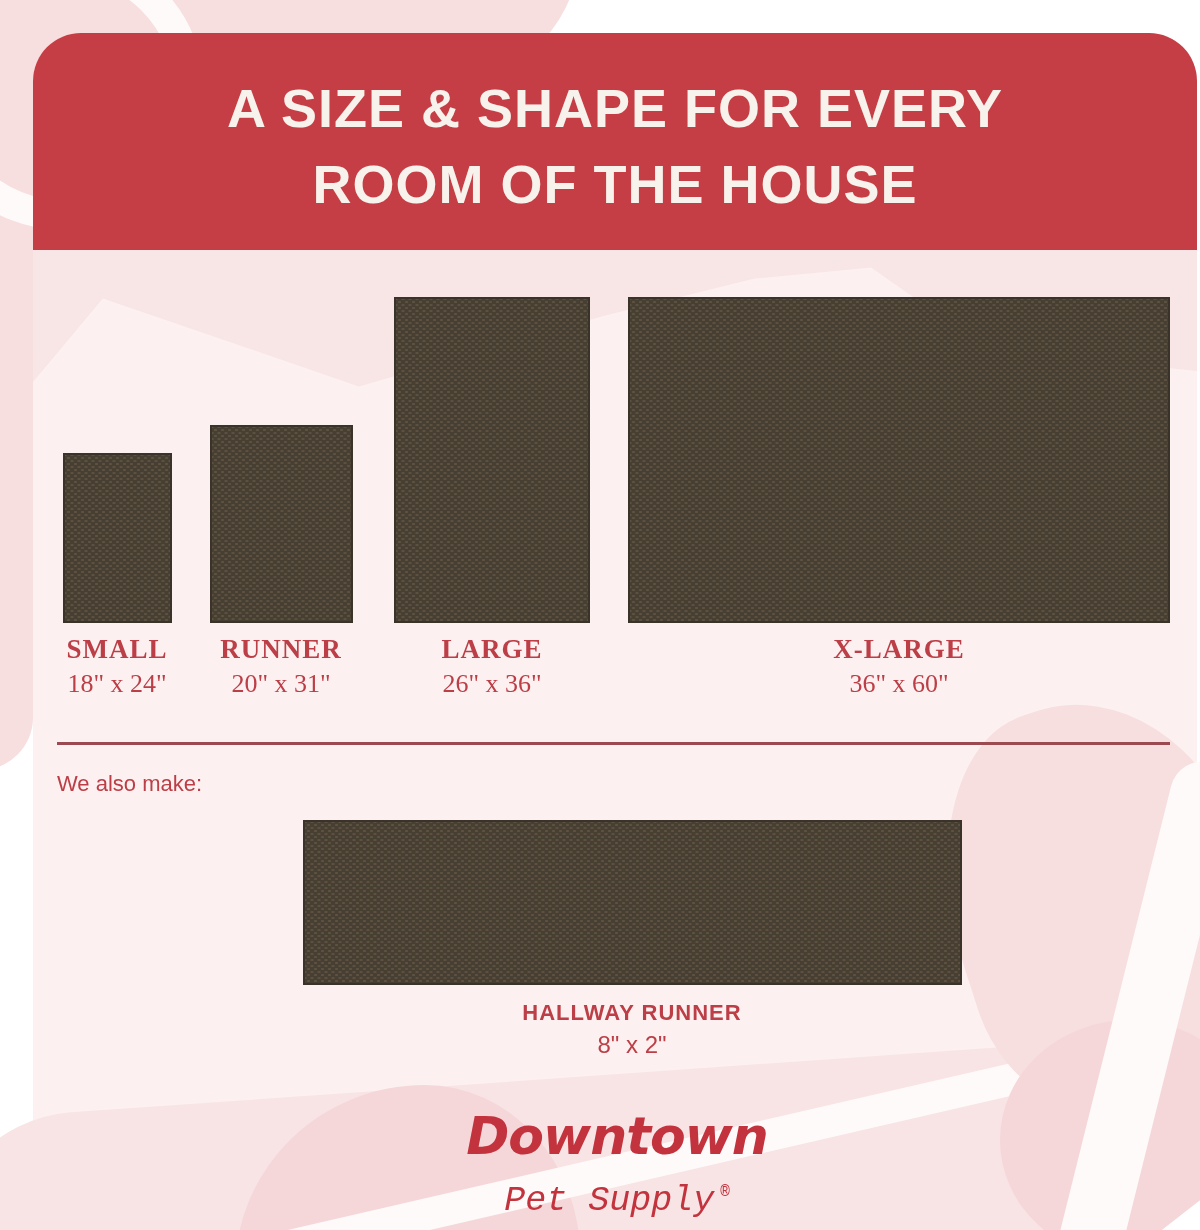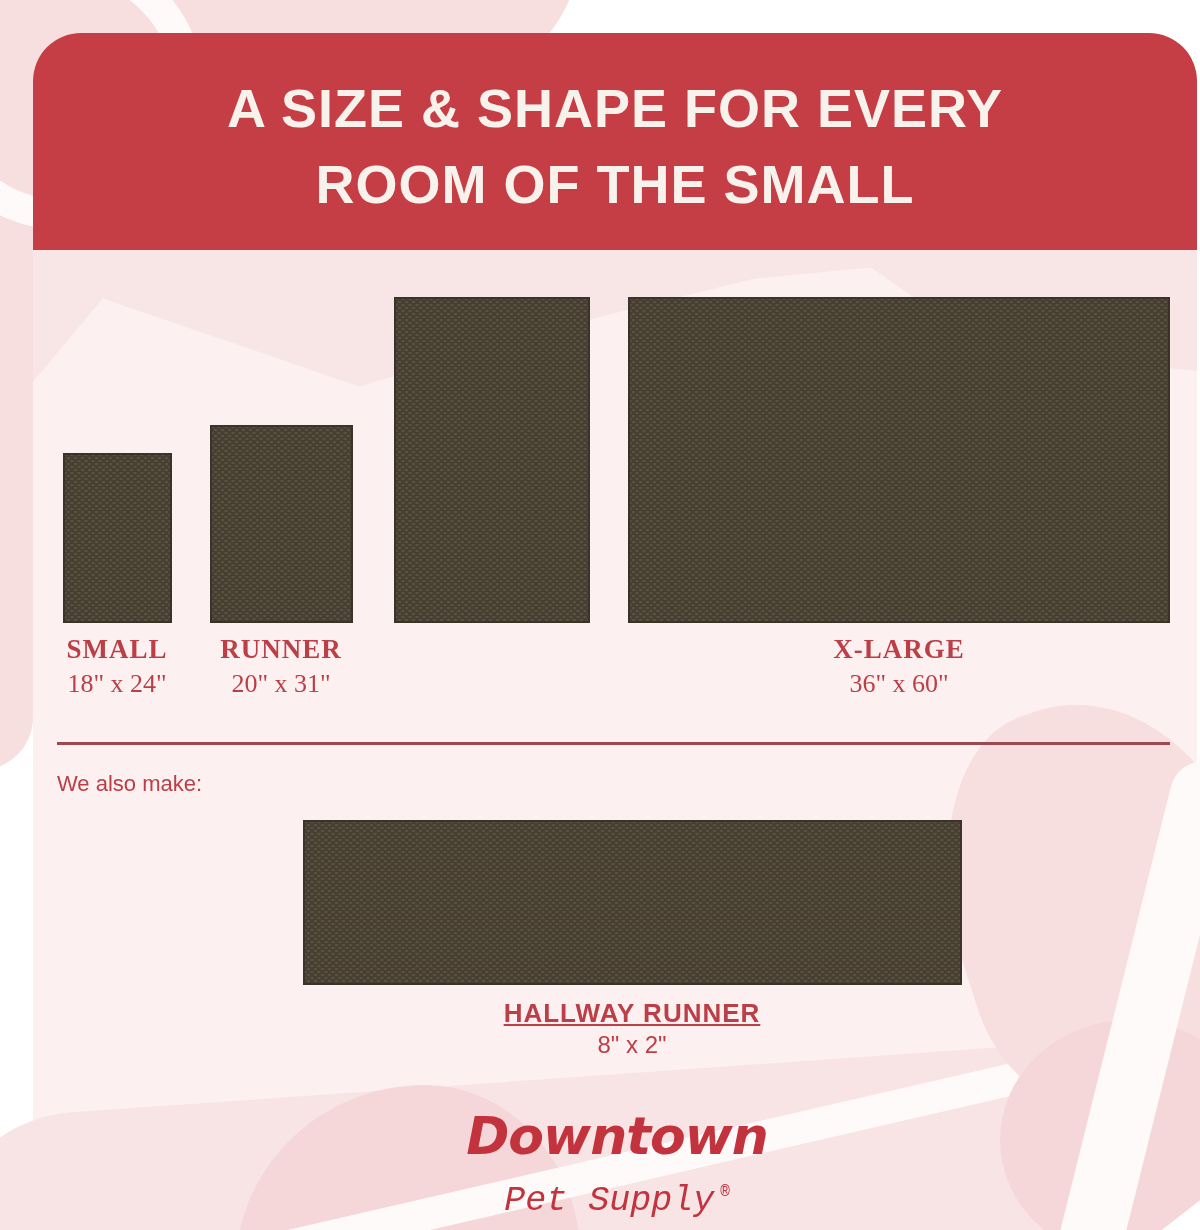--- a/index.html
+++ b/index.html
@@ -108,21 +108,21 @@
   
   .size-label{width:160px;text-align:center;z-index:6;color:var(--label_red,#bc3e47);font-family:Liberation Serif, serif;}
   .size-label .size-name{font-size:27px;font-weight:bold;letter-spacing:1px;line-height:30px;}
   .size-label .size-dims{font-size:26px;font-weight:normal;line-height:28px;margin-top:6px;}
   .lbl-small  {left:37px; top:634px;}
   .lbl-medium {left:201px;top:634px;}
   .lbl-large  {left:412px;top:634px;}
   .lbl-xlarge {left:819px;top:634px;}
 
   .runner-label{left:432px;top:999px;width:400px;text-align:center;z-index:6;color:var(--label_red,#bc3e47);}
-  .runner-label .size-name{font-size:26px;font-weight:bold;letter-spacing:1px;line-height:28px;text-decoration:underline;}
+  .runner-label .size-name{font-size:22px;font-weight:bold;letter-spacing:1px;line-height:28px;}
   .runner-label .size-dims{font-size:24px;line-height:26px;margin-top:5px;}
 
   
   .divider{left:57px;top:742px;width:1113px;height:3px;background:var(--divider_red,#9b4a52);z-index:6;}
   .also-make{left:57px;top:771px;font-size:22px;color:var(--label_red,#bc3e47);z-index:6;}
 
   
   .brand{left:367px;top:1108px;width:500px;text-align:center;z-index:6;color:var(--logo_red,#c2333e);}
   .brand-name{
     font-family:"DejaVu Sans",sans-serif;
@@ -150,36 +150,40 @@
   <div class="abs bottom-blob"></div>
   <div class="abs bottom-streak"></div>
   <div class="abs right-bone-blob"></div>
   <div class="abs right-bone-blob2"></div>
   <div class="abs right-bone-streak"></div>
   <div class="abs corner-white"></div>
 
   <div class="abs header"></div>
   <div class="abs headline">
     <div>A SIZE &amp; SHAPE FOR EVERY</div>
-    <div>ROOM OF THE SMALL</div>
+    <div>ROOM OF THE HOUSE</div>
   </div>
 
   <div class="abs mat mat-small"></div>
   <div class="abs mat mat-medium"></div>
   <div class="abs mat mat-large"></div>
   <div class="abs mat mat-xlarge"></div>
 
   <div class="abs size-label lbl-small">
     <div class="size-name">SMALL</div>
     <div class="size-dims">18" x 24"</div>
   </div>
   <div class="abs size-label lbl-medium">
     <div class="size-name">RUNNER</div>
     <div class="size-dims">20" x 31"</div>
   </div>
+  <div class="abs size-label lbl-large">
+    <div class="size-name">LARGE</div>
+    <div class="size-dims">26" x 36"</div>
+  </div>
   <div class="abs size-label lbl-xlarge">
     <div class="size-name">X-LARGE</div>
     <div class="size-dims">36" x 60"</div>
   </div>
 
   <div class="abs divider"></div>
   <div class="abs also-make">We also make:</div>
 
   <div class="abs mat mat-runner"></div>
   <div class="abs runner-label">

